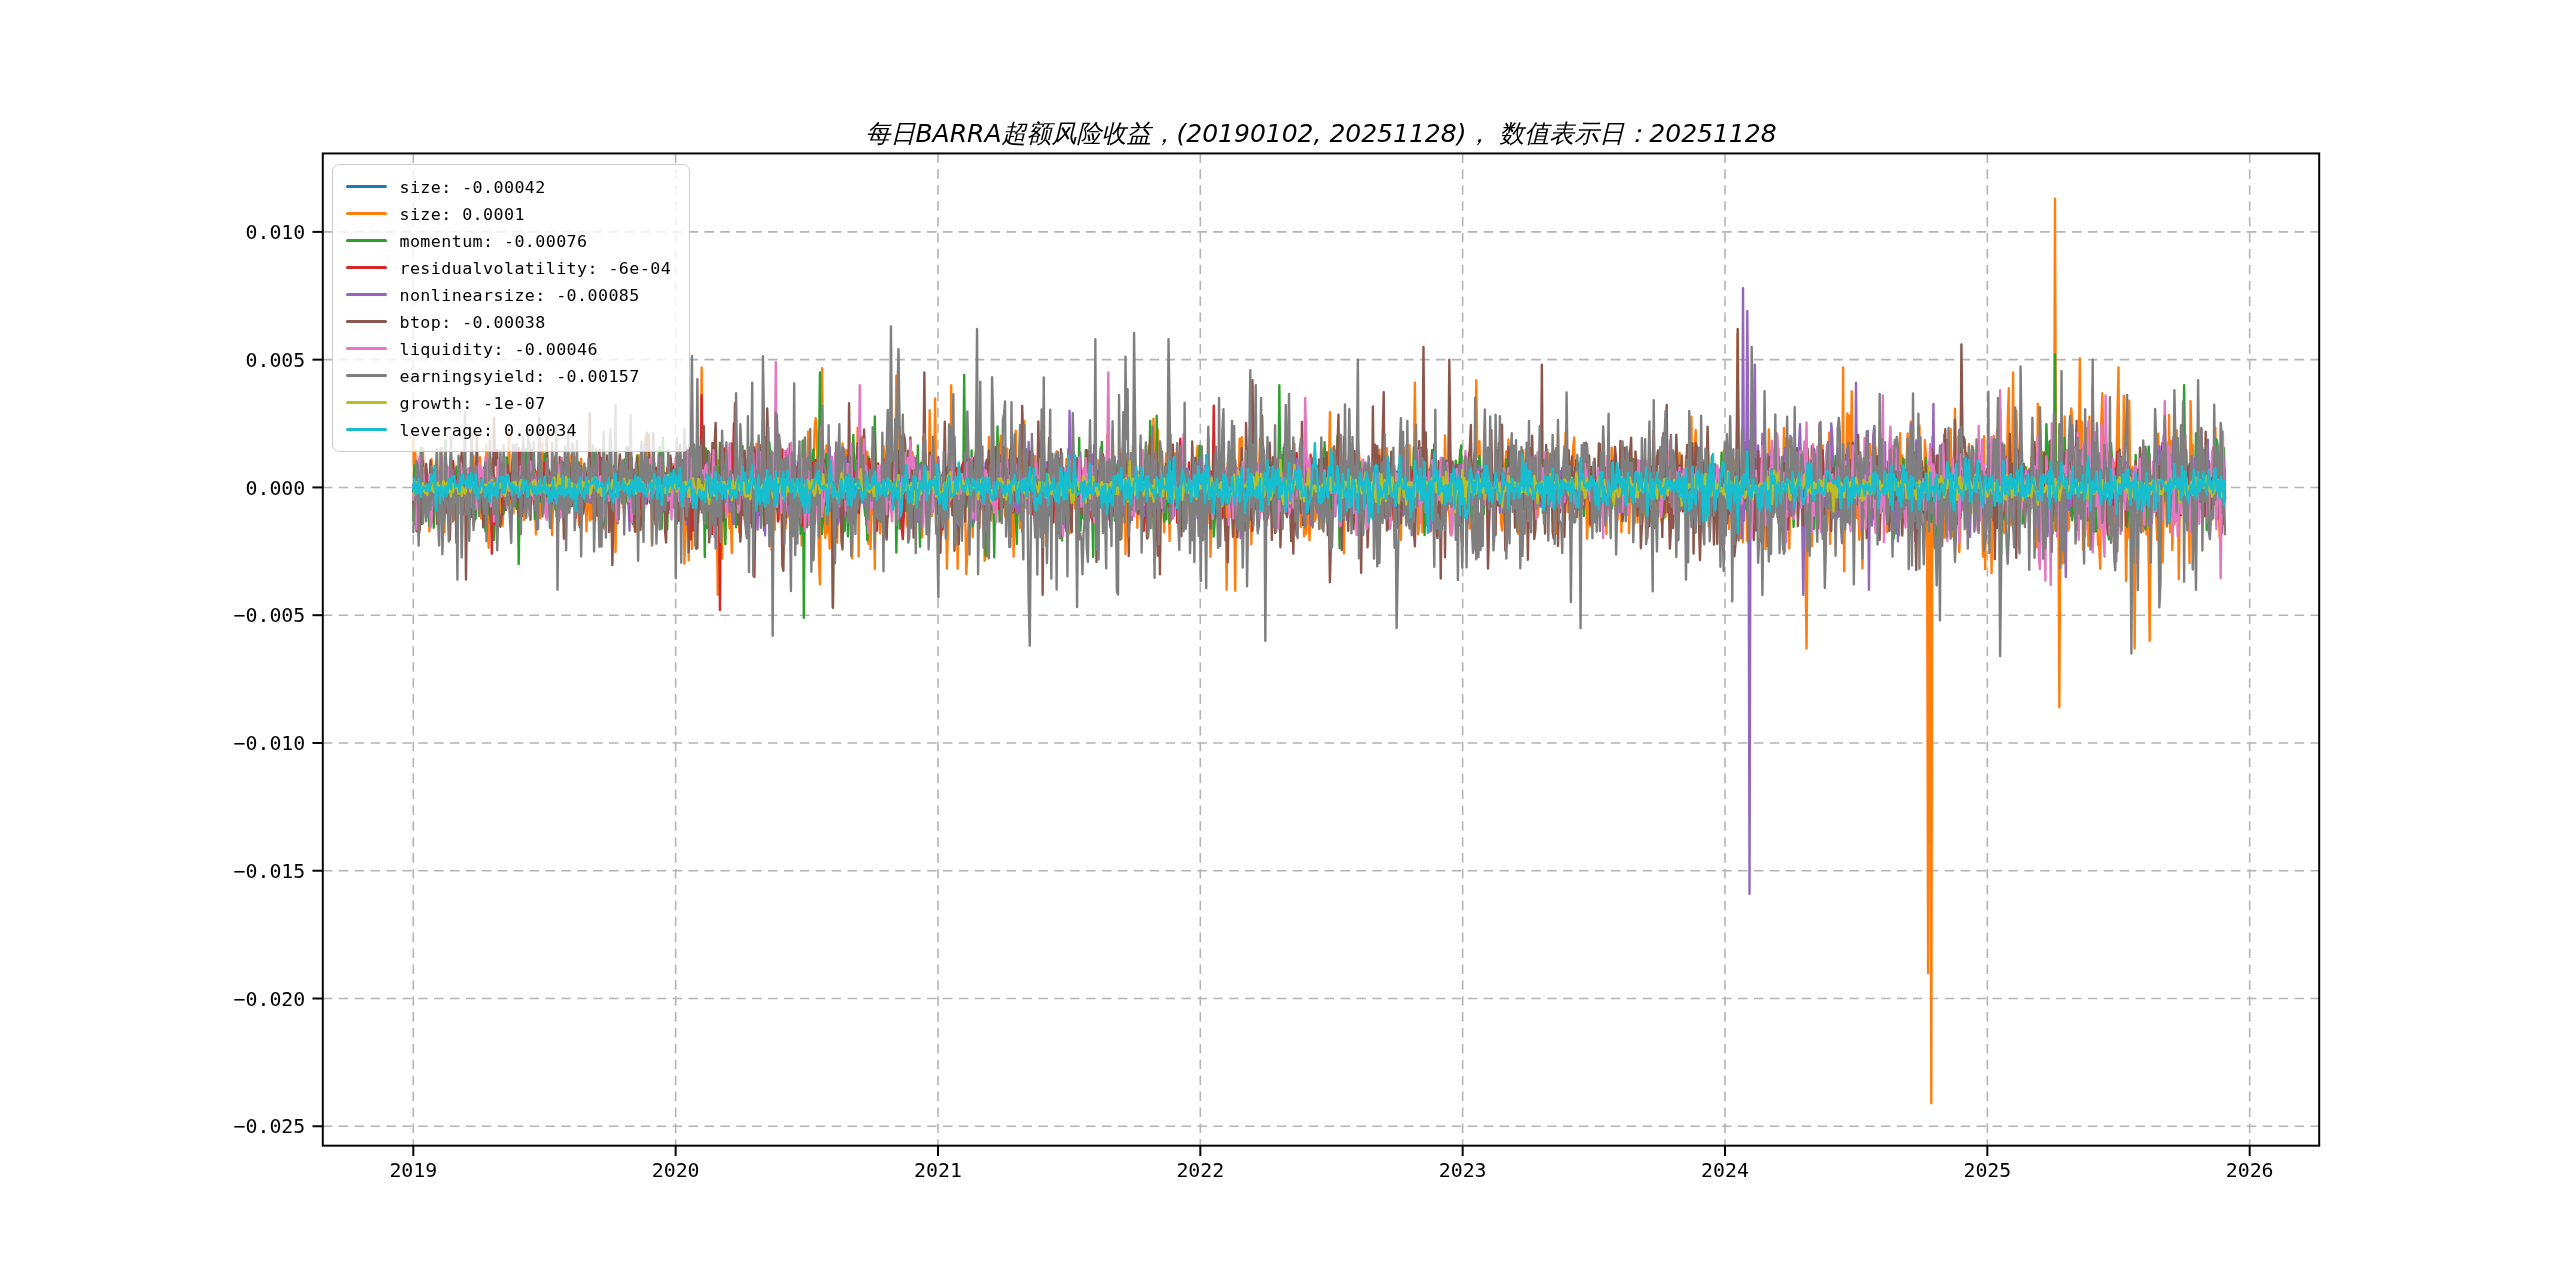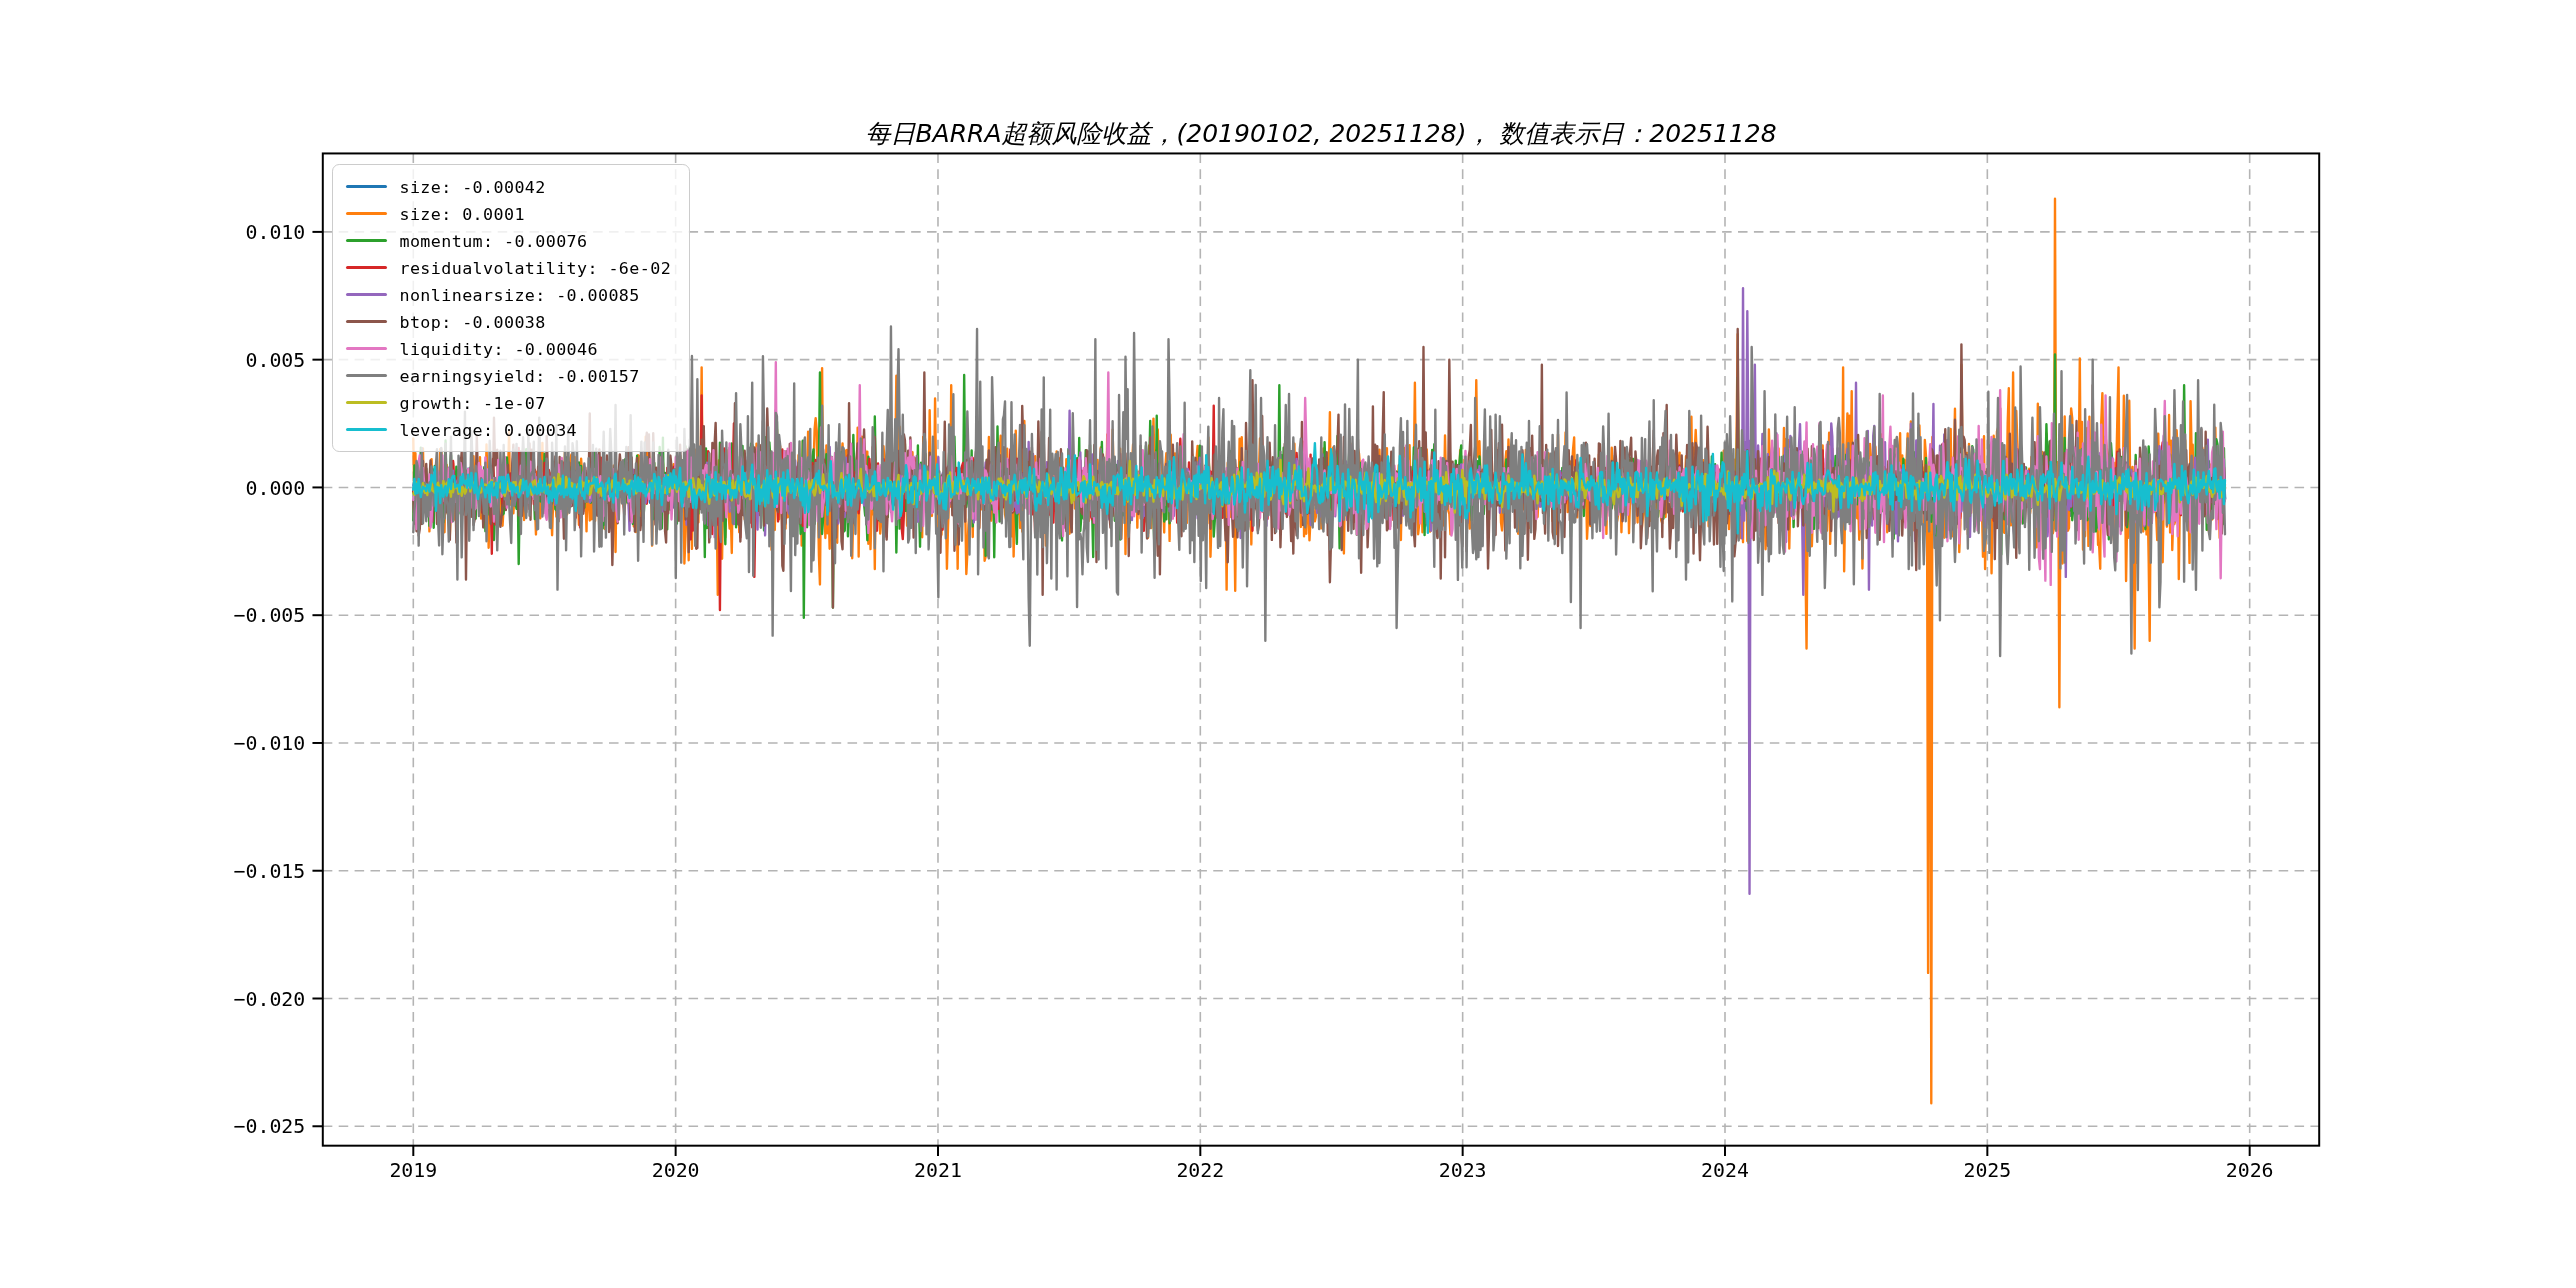--- a/index.html
+++ b/index.html
@@ -107,21 +107,21 @@
       <div class="lrow">
         <span class="swatch" style="background: rgb(255, 127, 14);"></span>
         <span class="ltext">size: 0.0001</span>
       </div>
       <div class="lrow">
         <span class="swatch" style="background: rgb(44, 160, 44);"></span>
         <span class="ltext">momentum: -0.00076</span>
       </div>
       <div class="lrow">
         <span class="swatch" style="background: rgb(214, 39, 40);"></span>
-        <span class="ltext">residualvolatility: -6e-02</span>
+        <span class="ltext">residualvolatility: -6e-04</span>
       </div>
       <div class="lrow">
         <span class="swatch" style="background: rgb(148, 103, 189);"></span>
         <span class="ltext">nonlinearsize: -0.00085</span>
       </div>
       <div class="lrow">
         <span class="swatch" style="background: rgb(140, 86, 75);"></span>
         <span class="ltext">btop: -0.00038</span>
       </div>
       <div class="lrow">

